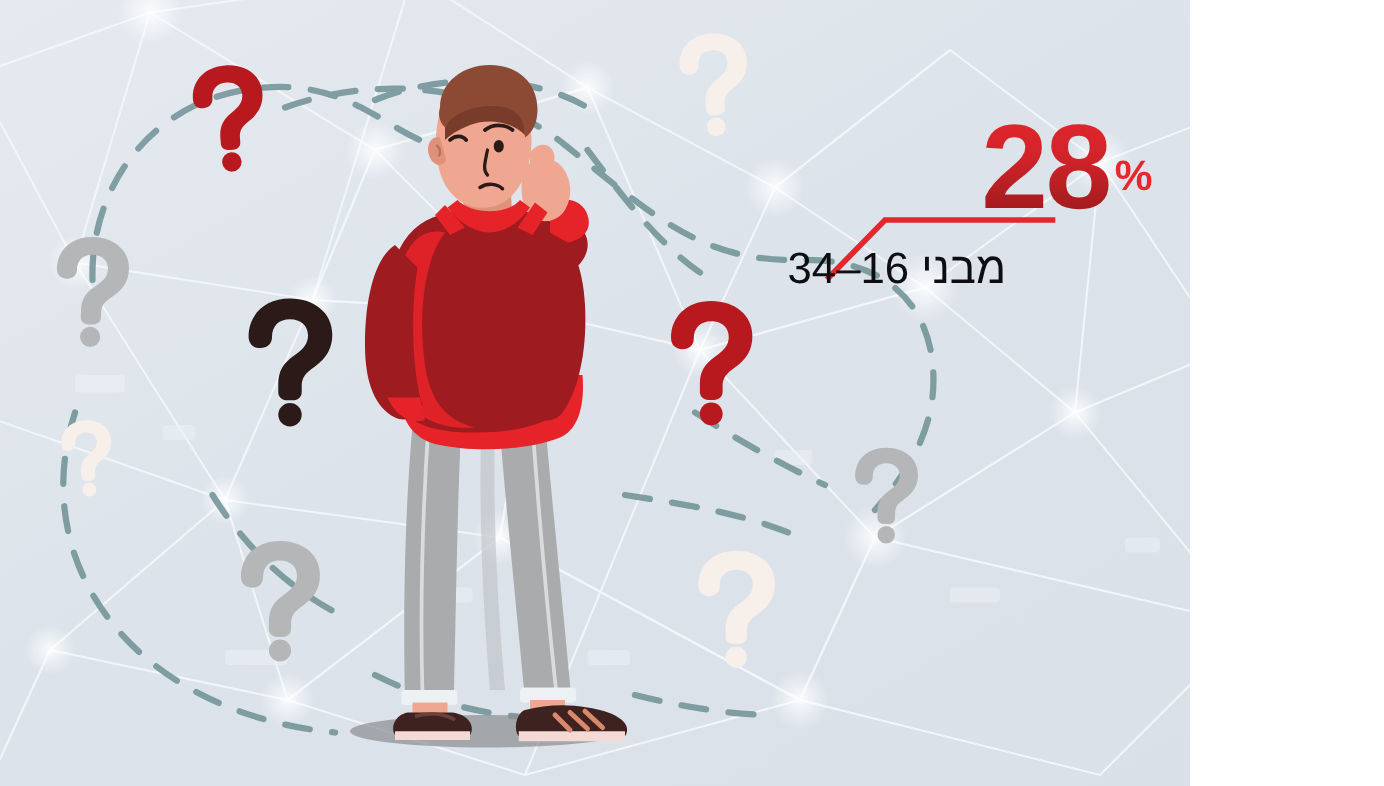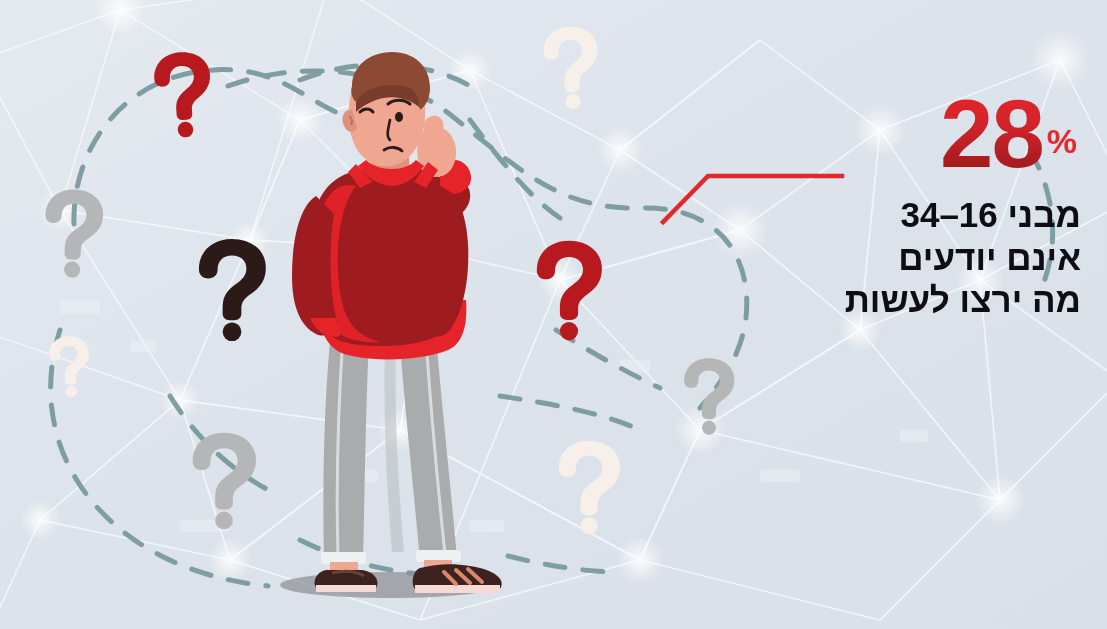--- a/index.html
+++ b/index.html
@@ -6,21 +6,21 @@
   html, body {
     margin: 0;
     padding: 0;
     background: #ffffff;
   }
   body {
     font-family: "Liberation Sans", sans-serif;
   }
   #stage {
     position: relative;
-    width: 1107px;
+    width: 952px;
     height: 629px;
     overflow: hidden;
     background: linear-gradient(135deg, #e3e8ee 0%, #dbe2ea 40%, #d6dee7 70%, #dde4eb 100%);
   }
   #bg-network, #art-layer {
     position: absolute;
     inset: 0;
     width: 1107px;
     height: 629px;
     display: block;
@@ -56,25 +56,25 @@
     font-family: "Liberation Sans", sans-serif;
     font-weight: bold;
     font-size: 34px;
     color: #e8272c;
     vertical-align: 14px;
     margin-left: 4px;
   }
   .caption {
     margin-top: 12px;
     direction: rtl;
-    text-align: right;
+    text-align: left;
     color: #0d0d12;
     font-family: "Liberation Sans", sans-serif;
     font-size: 35px;
-    font-weight: 700;
+    font-weight: 400;
     line-height: 1.22;
     padding-right: 4px;
   }
   .caption .line { display: block; white-space: nowrap; }
 </style>
 </head>
 <body>
 
 <div id="stage">
 
@@ -304,18 +304,16 @@
 
     <path d="M663,222 L708,176 L842,176" stroke="#e0282d" stroke-width="4.5" fill="none" stroke-linecap="square"></path>
   </svg>
 
   <div id="callout">
     <div class="pct-row">
       <span class="big-number">28</span><span class="pct-sign">%</span>
     </div>
     <div class="caption">
       <span class="line">מבני 16–34</span>
-      <span class="line">אינם יודעים</span>
-      <span class="line">מה ירצו לעשות</span>
     </div>
   </div>
 
 </div>
 
 </body></html>

